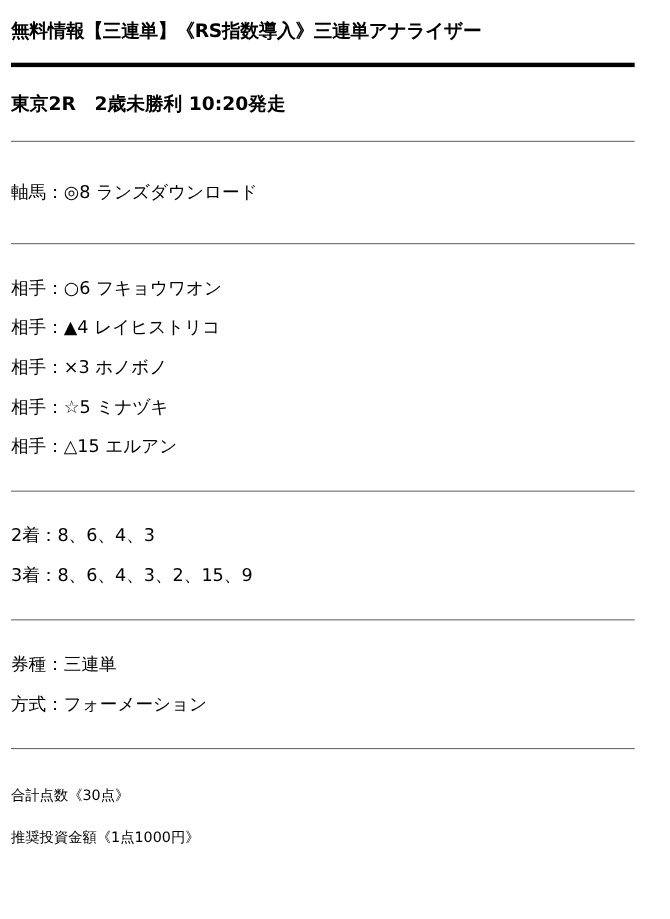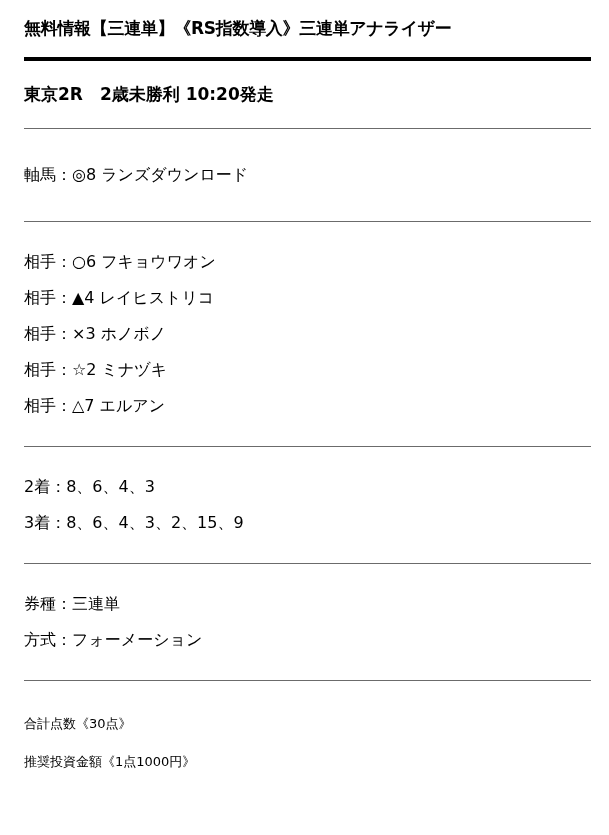--- a/index.html
+++ b/index.html
@@ -12,21 +12,21 @@
     width: 609px;
     height: 835px;
     font-family: "DejaVu Sans", "Liberation Sans", sans-serif;
     color: #000000;
     overflow: hidden;
   }
   .page {
     position: relative;
     width: 609px;
     height: 689px;
-    padding: 0 24px;
+    padding: 0 10px;
   }
   .title {
     font-size: 17px;
     font-weight: bold;
     letter-spacing: -0.3px;
     padding-top: 17px;
     white-space: nowrap;
   }
   .rule-thick {
     border: 0;
@@ -82,22 +82,22 @@
   <div class="block sp-axis">
     <div class="line">軸馬：◎8 ランズダウンロード</div>
   </div>
 
   <hr class="rule-thin">
 
   <div class="block sp-rivals">
     <div class="line">相手：○6 フキョウワオン</div>
     <div class="line">相手：▲4 レイヒストリコ</div>
     <div class="line">相手：×3 ホノボノ</div>
-    <div class="line">相手：☆2 ミナヅキ</div>
-    <div class="line">相手：△7 エルアン</div>
+    <div class="line">相手：☆5 ミナヅキ</div>
+    <div class="line">相手：△15 エルアン</div>
   </div>
 
   <hr class="rule-thin">
 
   <div class="block sp-order">
     <div class="line">2着：8、6、4、3</div>
     <div class="line">3着：8、6、4、3、2、15、9</div>
   </div>
 
   <hr class="rule-thin">

